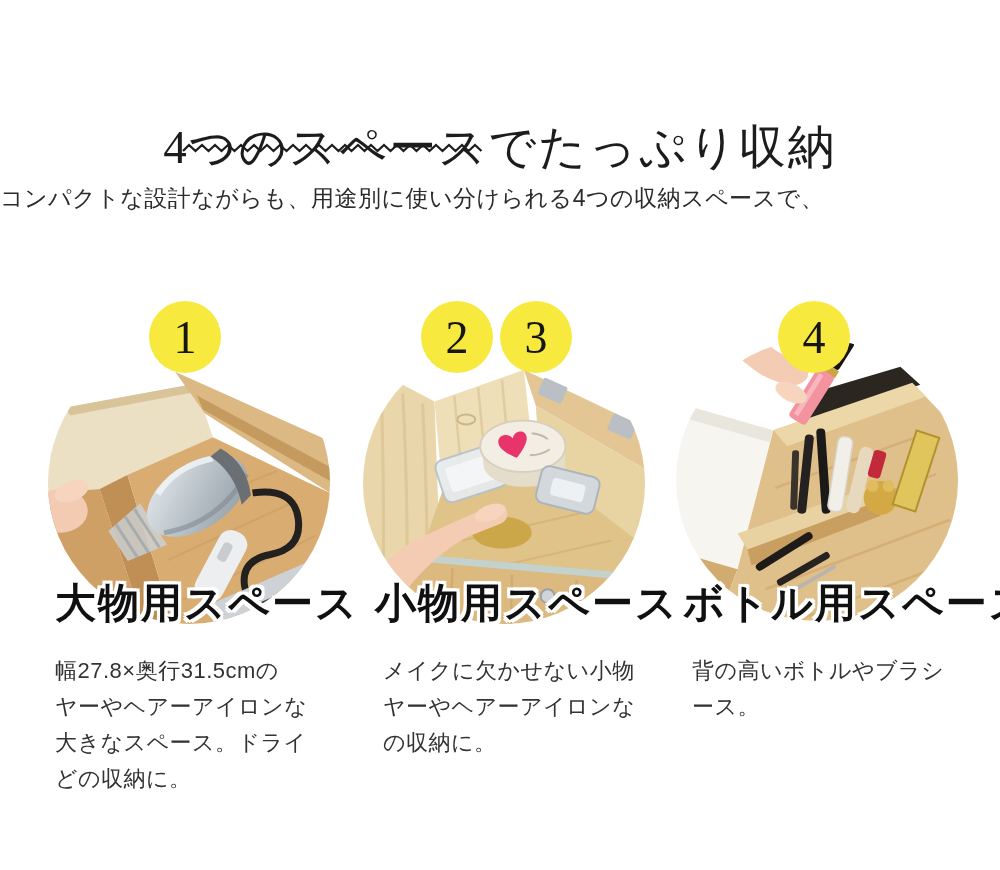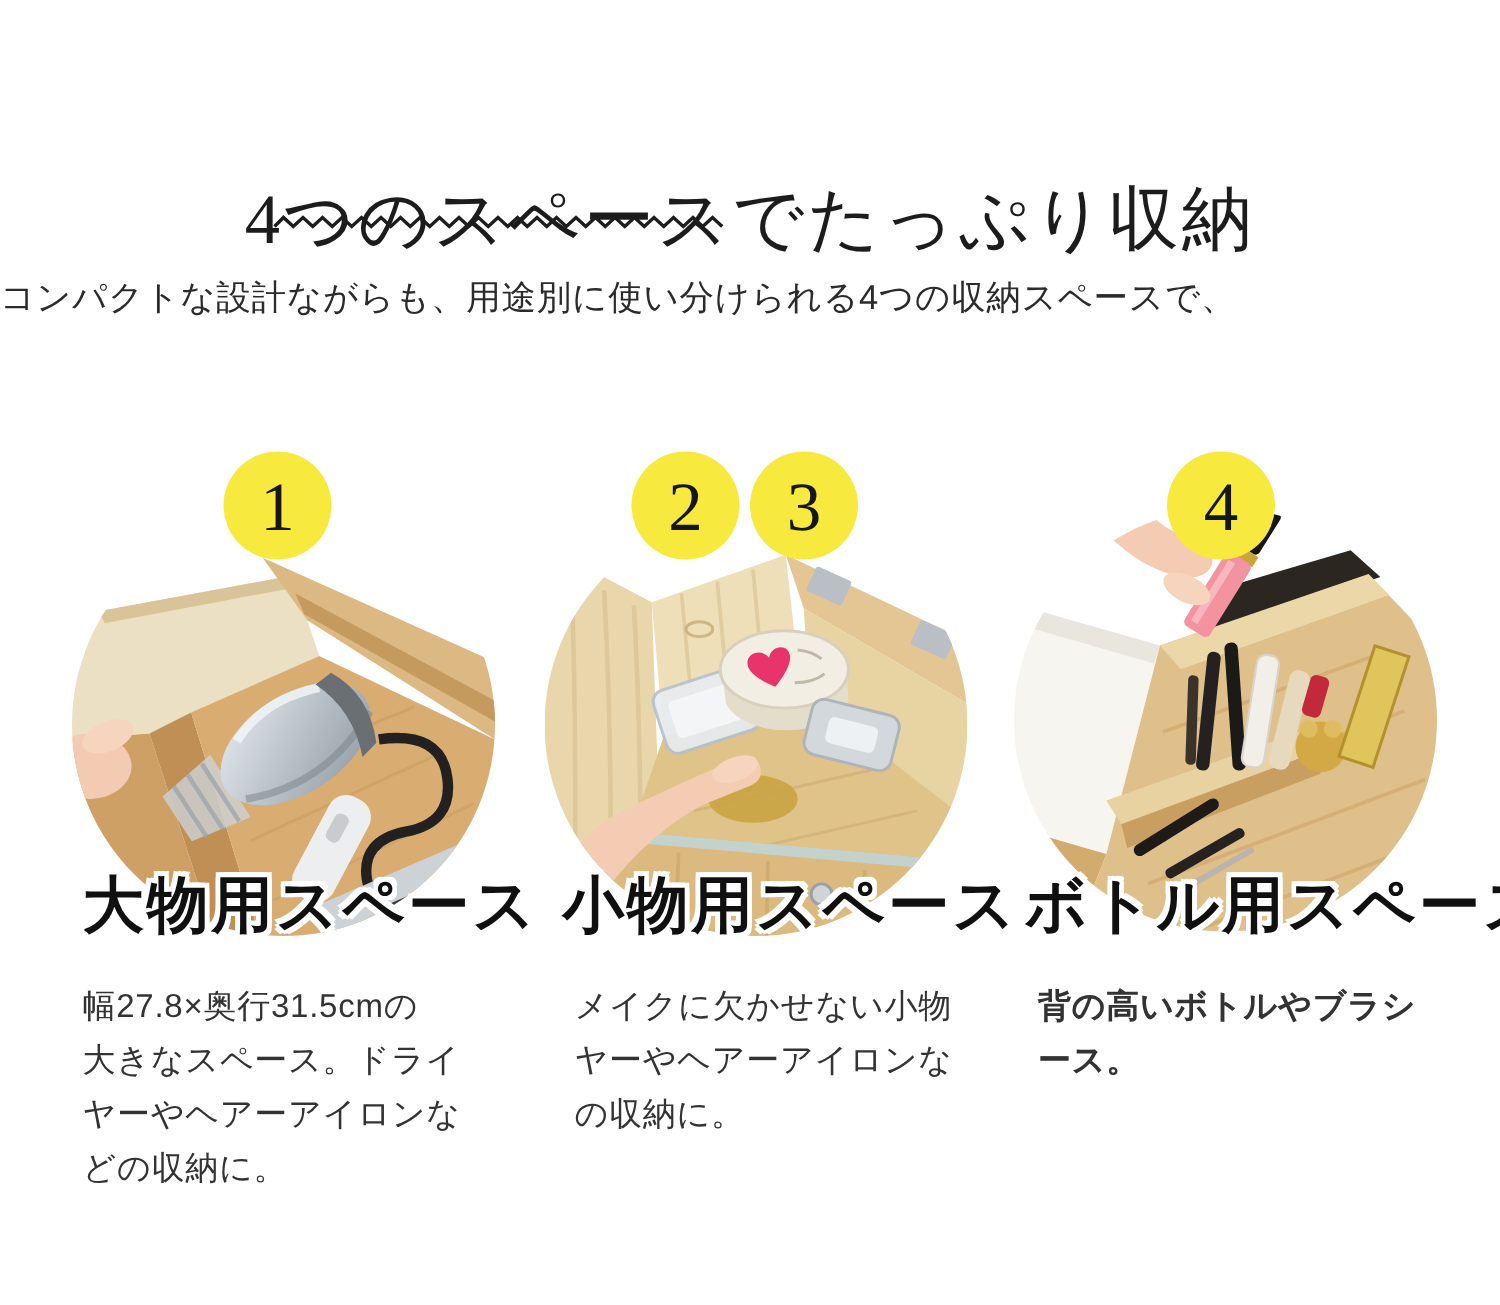--- a/index.html
+++ b/index.html
@@ -99,21 +99,21 @@
     position: absolute;
     top: 653px;
     font-size: 22px;
     line-height: 36px;
     color: #333333;
     letter-spacing: 0.5px;
     white-space: nowrap;
   }
   .desc-1 { left: 55px; }
   .desc-2 { left: 383px; }
-  .desc-3 { left: 692px; font-weight: bold; }
+  .desc-3 { left: 692px; }
 </style>
 </head>
 <body>
 
 <div class="canvas">
 
   <h1 class="page-title">4つのスペースでたっぷり収納</h1>
 
   <svg class="zigzag" viewBox="0 0 305 12" aria-hidden="true">
     <path d="M1,9 L7.0,3 L13.5,9 L20.0,3 L26.5,9 L33.0,3 L39.5,9 L46.0,3 L52.5,9 L59.0,3 L65.5,9 L72.0,3 L78.5,9 L85.0,3 L91.5,9 L98.0,3 L104.5,9 L111.0,3 L117.5,9 L124.0,3 L130.5,9 L137.0,3 L143.5,9 L150.0,3 L156.5,9 L163.0,3 L169.5,9 L176.0,3 L182.5,9 L189.0,3 L195.5,9 L202.0,3 L208.5,9 L215.0,3 L221.5,9 L228.0,3 L234.5,9 L241.0,3 L247.5,9 L254.0,3 L260.5,9 L267.0,3 L273.5,9 L280.0,3 L286.5,9 L293.0,3 L299.5,9" fill="none" stroke="#1d1d1d" stroke-width="2.3" stroke-linejoin="miter"></path>
@@ -175,22 +175,22 @@
 
         <polygon points="168,262 284,212 284,240 192,284 168,284" fill="#cdd2d6"></polygon>
         <polygon points="214,262 258,243 263,253 219,273" fill="#3a3d40"></polygon>
       </svg>
     </div>
 
     <div class="space-label label-1">大物用スペース</div>
 
     <div class="desc desc-1">
       <div>幅27.8×奥行31.5cmの</div>
+      <div>ヤーやヘアーアイロンな</div>
       <div>大きなスペース。ドライ</div>
-      <div>ヤーやヘアーアイロンな</div>
       <div>どの収納に。</div>
     </div>
   </section>
 
   <section>
     <div class="badge badge-2">2</div>
     <div class="badge badge-3">3</div>
 
     <div class="photo photo-2">
       <svg viewBox="0 0 284 284">

